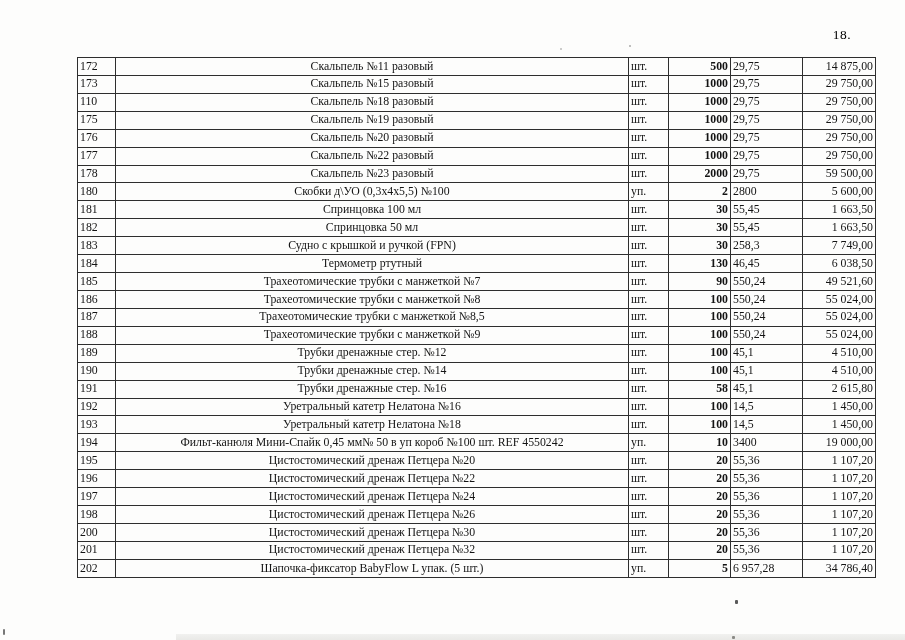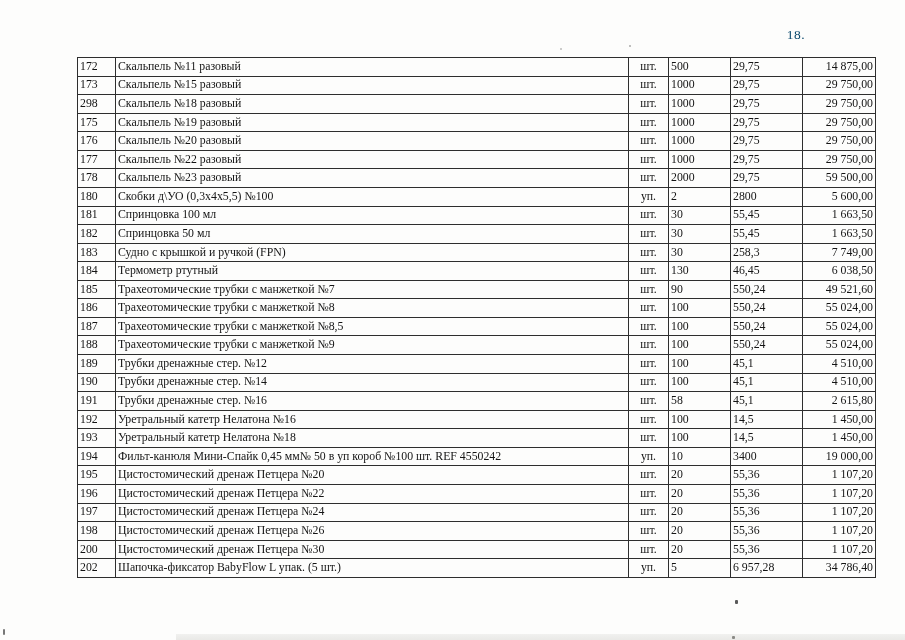--- a/index.html
+++ b/index.html
@@ -3,39 +3,39 @@
 <meta charset="utf-8">
 <style>
   html,body{margin:0;padding:0;}
   body{
     width:905px;height:640px;position:relative;overflow:hidden;
     background:#fdfdfc;
     font-family:"Liberation Serif","DejaVu Serif",serif;
     color:#161616;
   }
   .page-number{
-    position:absolute;top:27px;left:778px;width:36px;
-    font-size:13.5px;letter-spacing:.5px;color:#0c4a6e;text-align:center;
+    position:absolute;top:27px;left:824px;width:36px;
+    font-size:13.5px;letter-spacing:.5px;color:#000000;text-align:center;
   }
   table.doc-table{
     position:absolute;left:77px;top:57px;width:768px;height:521px;
     border-collapse:collapse;table-layout:fixed;
   }
   table.doc-table td{
     border:1px solid #2e2e2e;
     font-size:11.8px;line-height:1;
     padding:0 2px;
     overflow:hidden;white-space:nowrap;
     color:#141414;
   }
   table.doc-table{border-top:1.5px solid #2a2a2a;}
   td.c-num{text-align:left;width:33px;}
-  td.c-name{text-align:left;width:508px;padding-left:7px;}
-  td.c-unit{text-align:center;width:35px;}
-  td.c-qty{text-align:left;width:57px;}
+  td.c-name{text-align:center;width:508px;padding-left:7px;}
+  td.c-unit{width:35px;}
+  td.c-qty{text-align:right;width:57px;font-weight:bold;}
   td.c-price{width:67px;}
   td.c-total{text-align:right;width:68px;}
   
   .scan-band{
     position:absolute;left:176px;top:634px;width:729px;height:6px;
     background:linear-gradient(#f1f1ef,#e9e9e6);
   }
   .speck{position:absolute;background:#5a5a5a;border-radius:1px;}
   .speck.s1{left:735px;top:600px;width:3px;height:4px;}
   .speck.s2{left:732px;top:636px;width:3px;height:3px;background:#8a8a86;}
@@ -60,21 +60,21 @@
       </tr>
       <tr>
         <td class="c-num">173</td>
         <td class="c-name">Скальпель №15 разовый</td>
         <td class="c-unit">шт.</td>
         <td class="c-qty">1000</td>
         <td class="c-price">29,75</td>
         <td class="c-total">29 750,00</td>
       </tr>
       <tr>
-        <td class="c-num">298</td>
+        <td class="c-num">110</td>
         <td class="c-name">Скальпель №18 разовый</td>
         <td class="c-unit">шт.</td>
         <td class="c-qty">1000</td>
         <td class="c-price">29,75</td>
         <td class="c-total">29 750,00</td>
       </tr>
       <tr>
         <td class="c-num">175</td>
         <td class="c-name">Скальпель №19 разовый</td>
         <td class="c-unit">шт.</td>
@@ -260,20 +260,28 @@
       </tr>
       <tr>
         <td class="c-num">200</td>
         <td class="c-name">Цистостомический дренаж Петцера №30</td>
         <td class="c-unit">шт.</td>
         <td class="c-qty">20</td>
         <td class="c-price">55,36</td>
         <td class="c-total">1 107,20</td>
       </tr>
       <tr>
+        <td class="c-num">201</td>
+        <td class="c-name">Цистостомический дренаж Петцера №32</td>
+        <td class="c-unit">шт.</td>
+        <td class="c-qty">20</td>
+        <td class="c-price">55,36</td>
+        <td class="c-total">1 107,20</td>
+      </tr>
+      <tr>
         <td class="c-num">202</td>
         <td class="c-name">Шапочка-фиксатор BabyFlow L упак. (5 шт.)</td>
         <td class="c-unit">уп.</td>
         <td class="c-qty">5</td>
         <td class="c-price">6 957,28</td>
         <td class="c-total">34 786,40</td>
       </tr>
     </tbody>
 </table>
 

